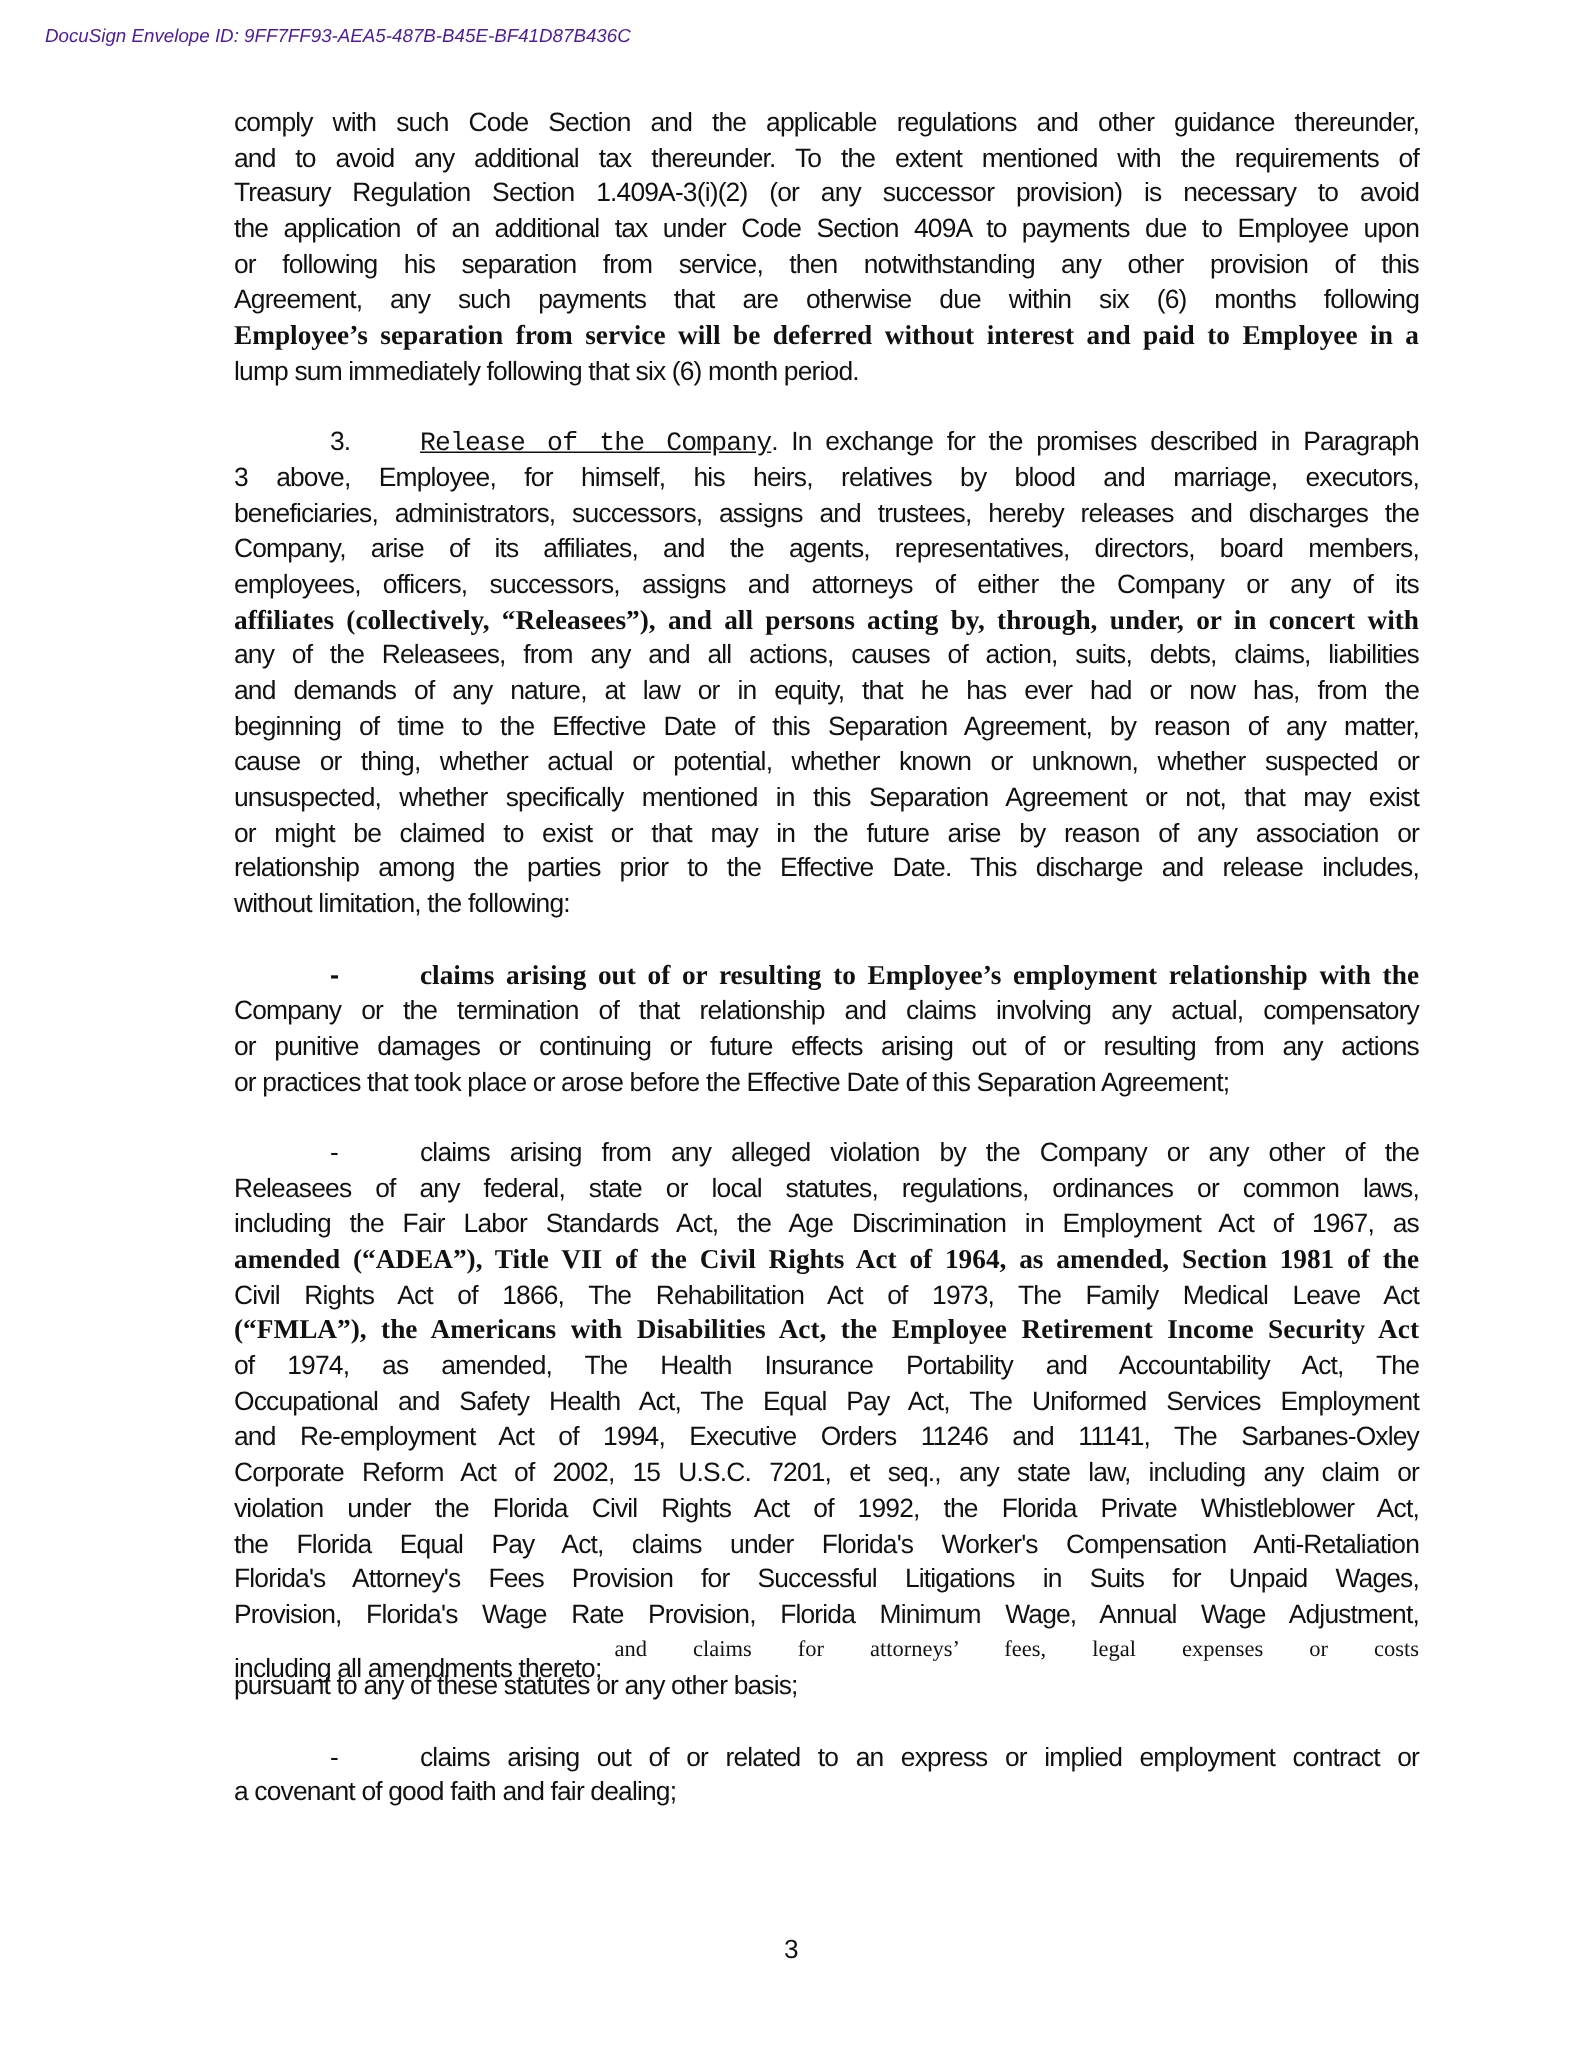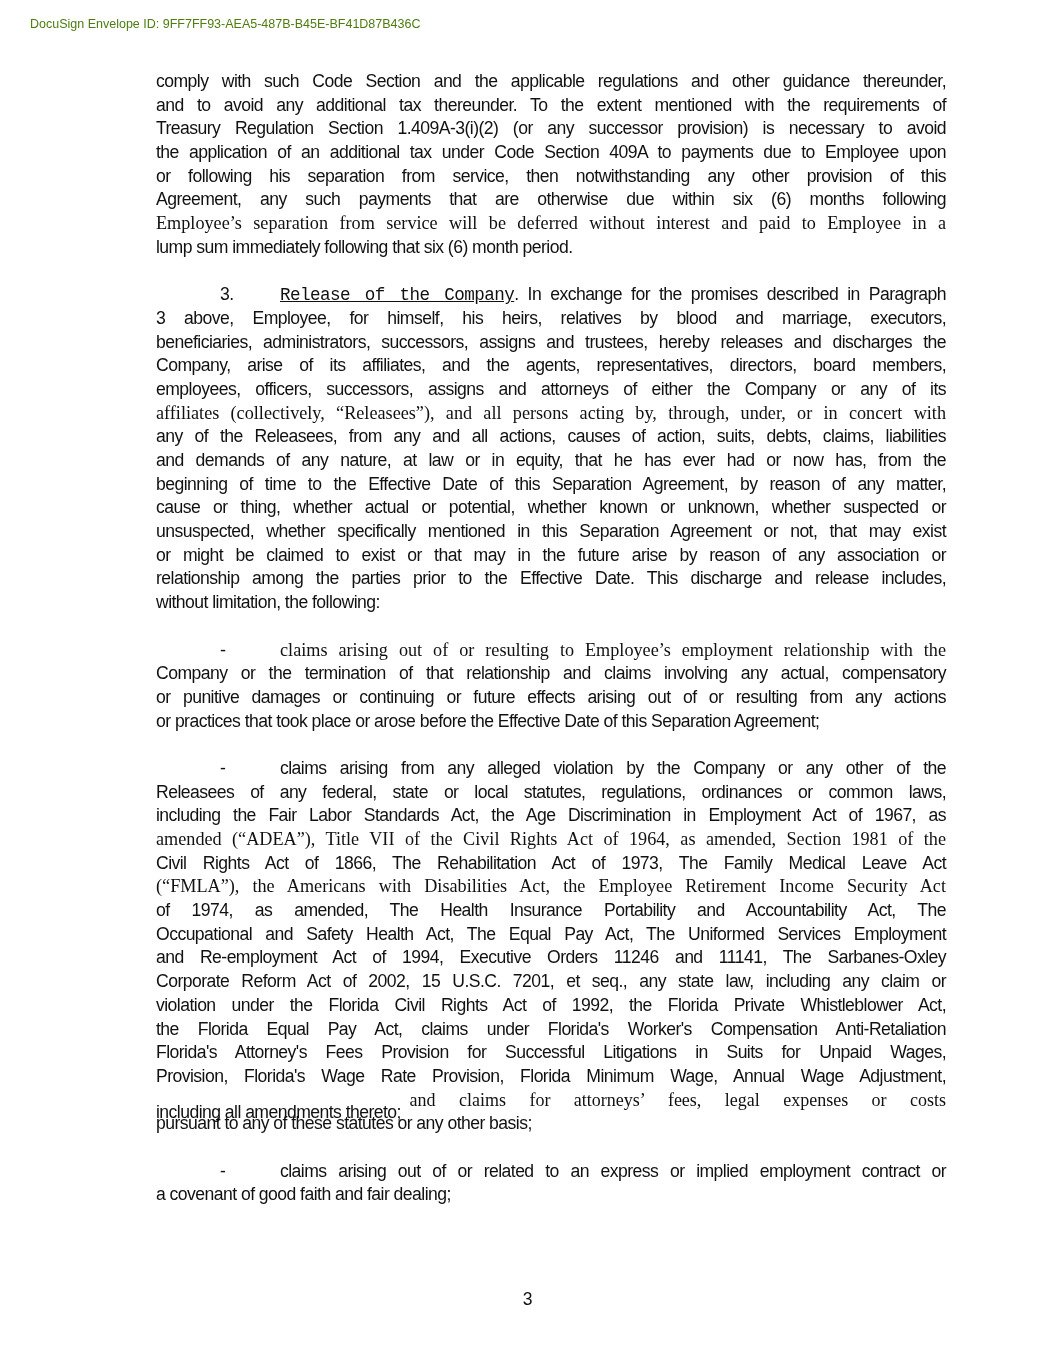--- a/index.html
+++ b/index.html
@@ -1,38 +1,38 @@
 <!DOCTYPE html>
 <html><head>
 <meta charset="utf-8">
 <style>
   html, body { margin: 0; padding: 0; background: #ffffff; }
   body { width: 1055px; height: 1365px; position: relative; overflow: hidden; color: #111; }
   .envelope {
     position: absolute; left: 30px; top: 17px;
-    font-family: "Liberation Sans", sans-serif; font-size: 12.5px; color: #4d7c0f;
+    font-family: "Liberation Sans", sans-serif; font-size: 12.5px; color: #4c1d95; font-style: italic;
   }
   .page-body { position: absolute; left: 156px; top: 70px; width: 790px; }
   .line {
     display: block; height: 23.7px; line-height: 23.7px; white-space: nowrap;
     font-family: "Liberation Sans", sans-serif; font-size: 17.6px;
     text-align: justify; text-align-last: justify;
     transform-origin: left center;
   }
   .line.last { text-align-last: left; }
   .cond { letter-spacing: -0.55px; }
-  .serif { font-family: "Liberation Serif", serif; font-size: 18.2px; letter-spacing: 0; }
+  .serif { font-family: "Liberation Serif", serif; font-size: 18.2px; letter-spacing: 0; font-weight: bold; }
   .para { margin-bottom: 23.7px; }
   .bullet-dash { display: inline-block; width: 60px; padding-left: 64px; text-align: left; text-align-last: left; }
   .u { text-decoration: underline; font-family: Liberation Mono, monospace; }
   .page-number {
     position: absolute; left: 0; width: 1055px; top: 1289px; text-align: center;
     font-family: "Liberation Sans", sans-serif; font-size: 17.5px;
   }
-  .seg-serif { font-family: "Liberation Serif", serif; font-size: 18px; letter-spacing: 0; }
+  .seg-serif { font-family: "Liberation Serif", serif; font-size: 15px; letter-spacing: 0; }
 </style>
 </head>
 <body>
 
 <div class="envelope">DocuSign Envelope ID: 9FF7FF93-AEA5-487B-B45E-BF41D87B436C</div>
 
 <div class="page-body">
 
   <div class="para">
     <span class="line cond">comply with such Code Section and the applicable regulations and other guidance thereunder,</span>

